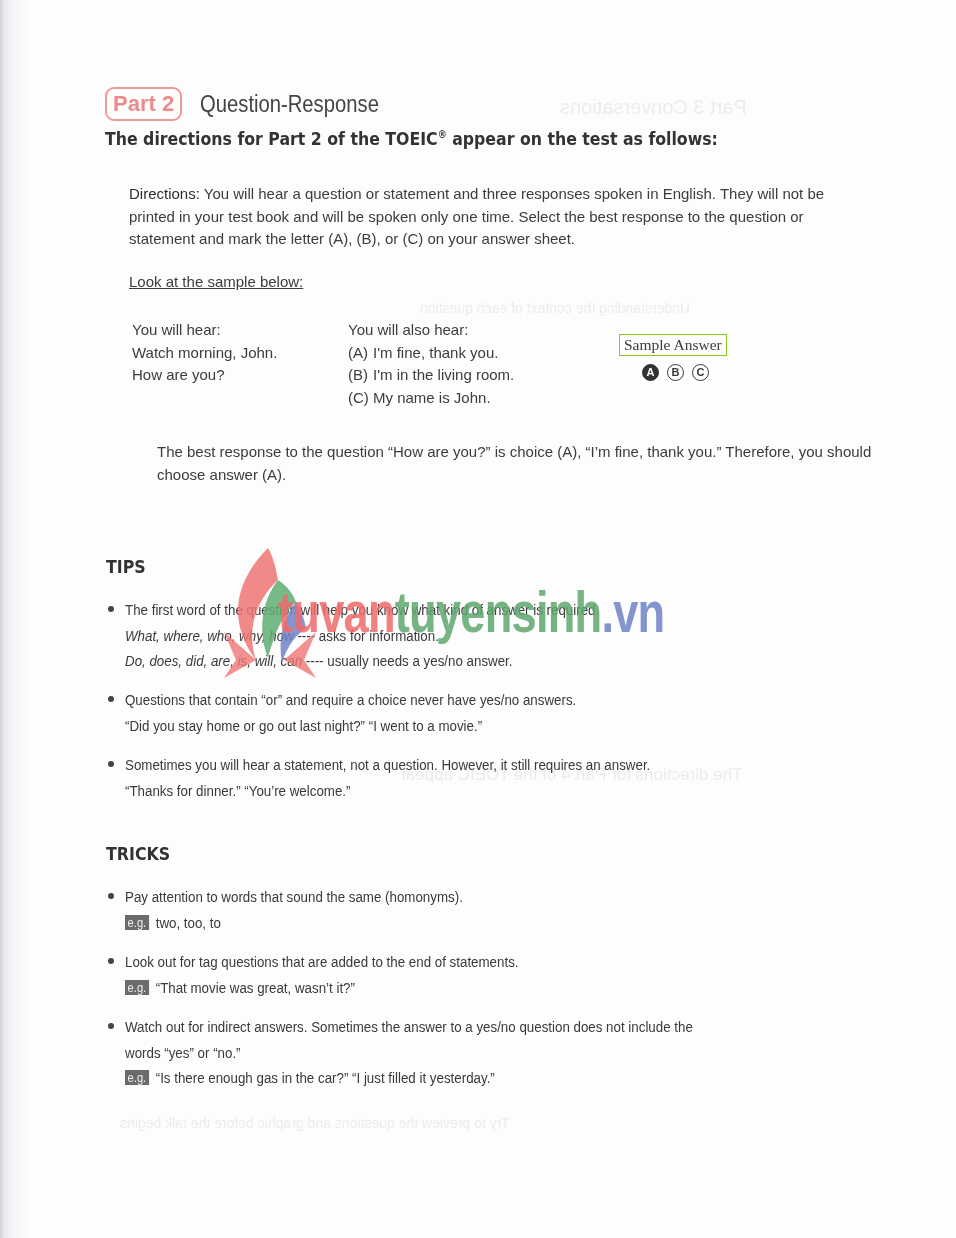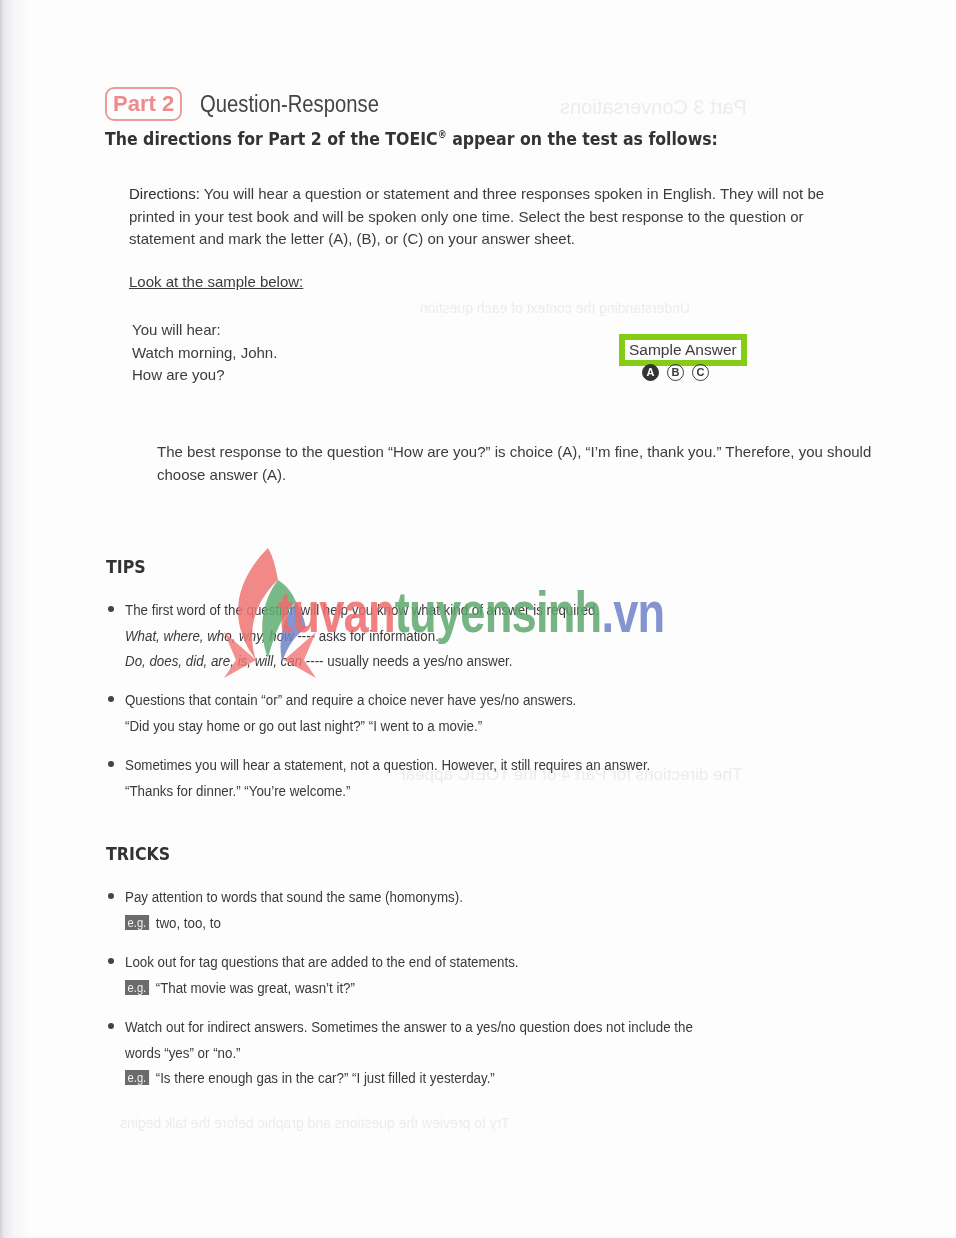--- a/index.html
+++ b/index.html
@@ -37,22 +37,22 @@
     .text {
       font-family: "Liberation Sans", sans-serif; font-size: 15px; color: #3c3c3c; line-height: 22.5px;
     }
     .directions { position: absolute; left: 113px; top: 183px; width: 740px; }
     .directions b { font-weight: normal; color: #2d2d2d; }
     .look { position: absolute; left: 113px; top: 271px; text-decoration: underline; }
     .col1 { position: absolute; left: 116px; top: 319px; }
     .col2 { position: absolute; left: 332px; top: 319px; }
     .opt-letter { display: inline-block; width: 25px; }
     .sample-box {
-      position: absolute; left: 603px; top: 334px; border: 6px solid #84cc16; padding: 0 4px;
-      font-family: Liberation Sans, sans-serif; font-size: 15.5px; color: #3c3c3c; line-height: 20px;
+      position: absolute; left: 603px; top: 334px; border: 1px solid #84cc16; padding: 0 4px;
+      font-family: Liberation Serif, serif; font-size: 15.5px; color: #3c3c3c; line-height: 20px;
     }
     .bubbles { position: absolute; left: 626px; top: 364px; display: flex; gap: 8px; }
     .bubble {
       width: 17px; height: 17px; border-radius: 50%; border: 1.6px solid #3a3a3a; box-sizing: border-box;
       font-family: "Liberation Sans", sans-serif; font-size: 11px; font-weight: bold; line-height: 14px;
       text-align: center; color: #3a3a3a;
     }
     .bubble.filled { background: #333; color: #fff; border-color: #333; }
     .best { position: absolute; left: 113px; top: 441px; width: 740px; margin-left: 28px; }
     .section-title {
@@ -101,20 +101,26 @@
   <div class="directions text"><b>Directions:</b><span> You will hear a question or statement and three responses spoken in English. They will not be printed in your test book and will be spoken only one time. Select the best response to the question or statement and mark the letter (A), (B), or (C) on your answer sheet.</span></div>
 
   <div class="look text">Look at the sample below:</div>
 
   <div class="col1 text">
     <div>You will hear:</div>
     <div>Watch morning, John.</div>
     <div>How are you?</div>
   </div>
 
+  <div class="col2 text">
+    <div>You will also hear:</div>
+    <div><span class="opt-letter">(A)</span><span>I'm fine, thank you.</span></div>
+    <div><span class="opt-letter">(B)</span><span>I'm in the living room.</span></div>
+    <div><span class="opt-letter">(C)</span><span>My name is John.</span></div>
+  </div>
 
   <div class="sample-box">Sample Answer</div>
   <div class="bubbles">
     <div class="bubble filled">A</div>
     <div class="bubble">B</div>
     <div class="bubble">C</div>
   </div>
 
   <div class="best text">The best response to the question “How are you?” is choice (A), “I’m fine, thank you.” Therefore, you should choose answer (A).</div>
 

